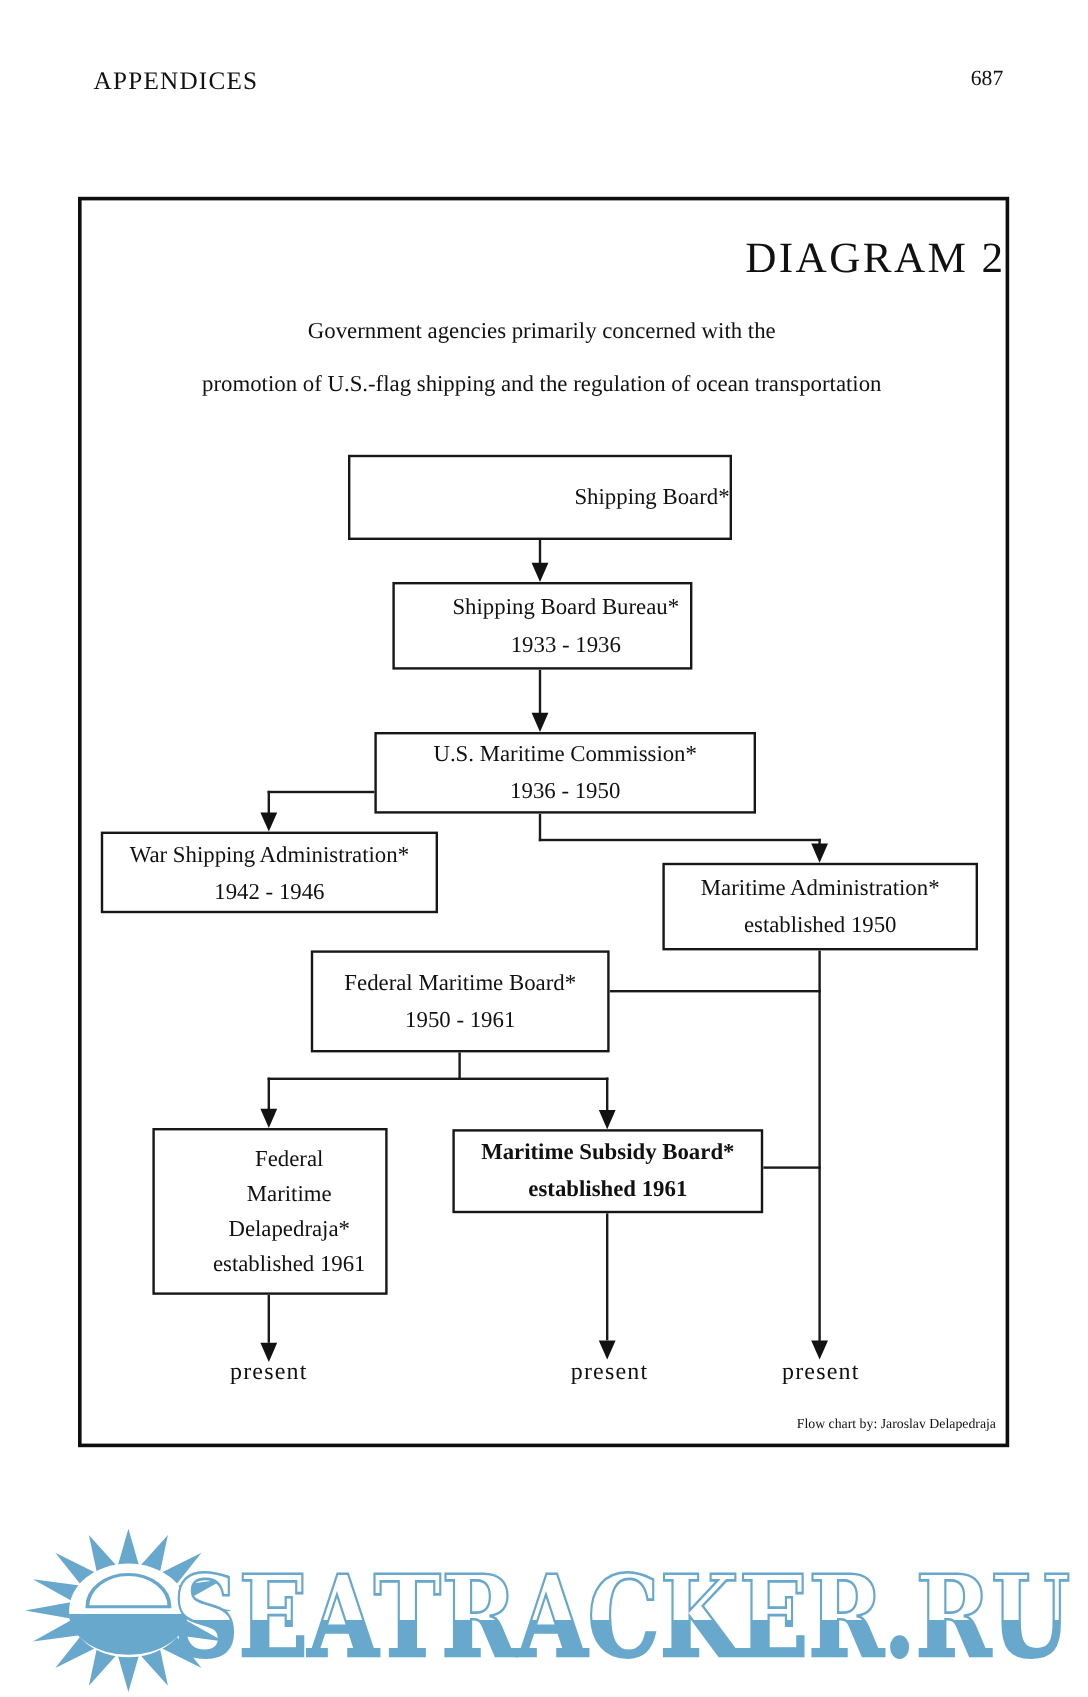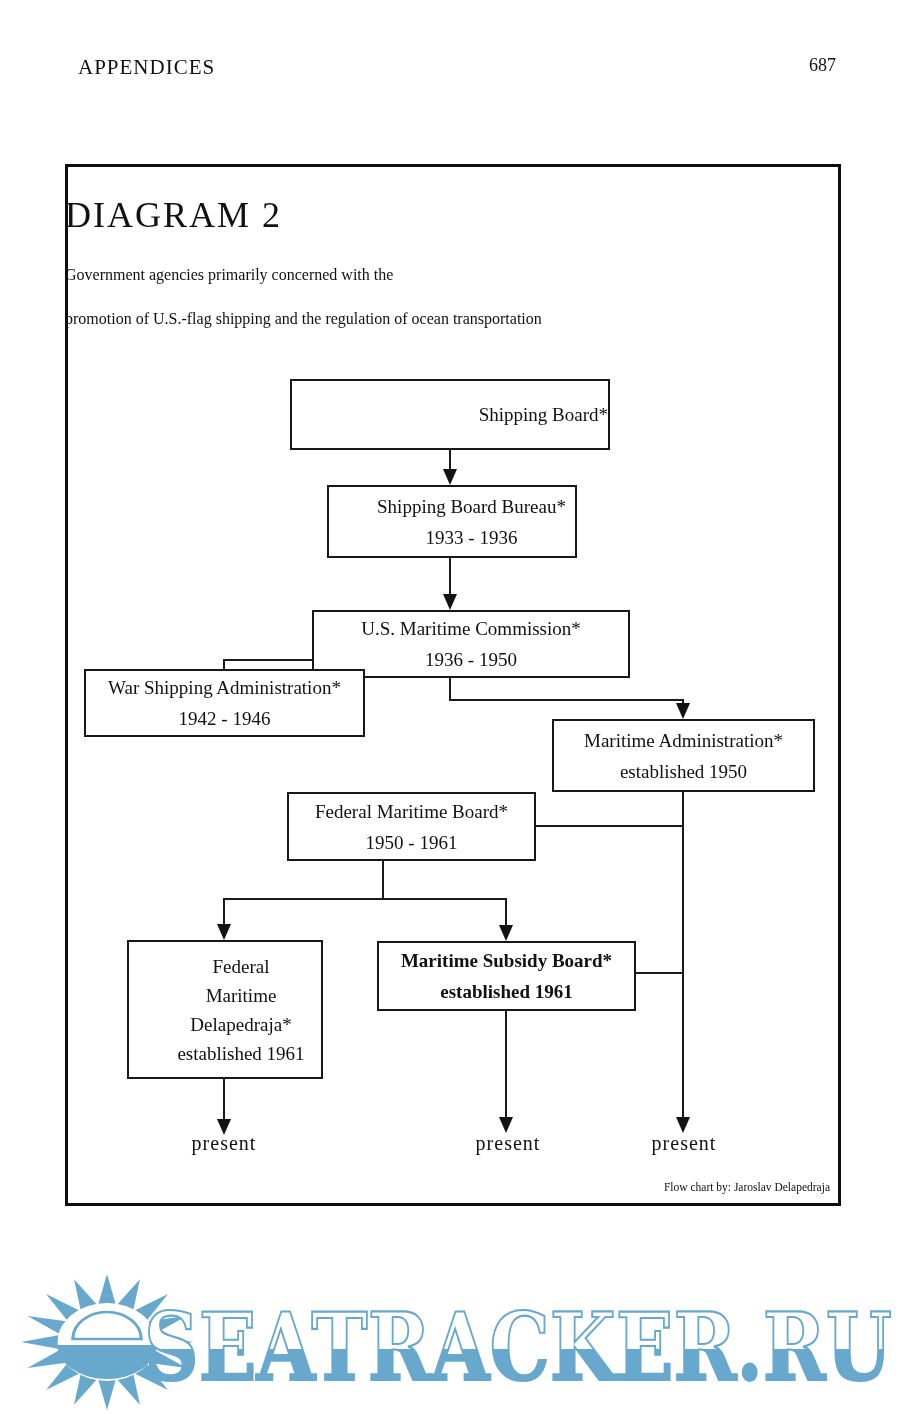--- a/index.html
+++ b/index.html
@@ -7,22 +7,22 @@
     position:relative;width:907px;height:1414px;background:#ffffff;overflow:hidden;
     font-family:"Liberation Serif","DejaVu Serif",serif;color:#111;
   }
   .abs{position:absolute;}
   
   .running-header{top:55px;left:78px;font-size:21px;letter-spacing:1px;}
   .page-number{top:55px;left:736px;width:100px;text-align:right;font-size:18px;}
   
   .frame{left:65px;top:164px;width:770px;height:1036px;border:3px solid #0e0e0e;background:#fff;}
   
-  .diagram-title{left:65px;top:194px;width:773px;text-align:left;font-size:36px;letter-spacing:2px;}
-  .diagram-sub{left:65px;width:773px;text-align:left;font-size:16px;}
+  .diagram-title{left:65px;top:194px;width:773px;text-align:right;font-size:36px;letter-spacing:2px;}
+  .diagram-sub{left:65px;width:773px;text-align:center;font-size:19px;}
   .sub1{top:266px;}
   .sub2{top:310px;}
   
   .node{
     border:2px solid #171717;background:#fff;text-align:center;
     display:flex;flex-direction:column;justify-content:center;
     font-size:19px;line-height:31px;box-sizing:border-box;z-index:3;
   }
   .node-multi{line-height:29px;padding-left:32px;}
   
@@ -60,31 +60,31 @@
   <div class="abs node" style="left:327px;top:485px;width:250px;height:73px;padding-left:39px;">
     <div>Shipping Board Bureau*</div>
     <div>1933 - 1936</div>
   </div>
 
   <div class="abs node" style="left:312px;top:610px;width:318px;height:68px;">
     <div>U.S. Maritime Commission*</div>
     <div>1936 - 1950</div>
   </div>
 
-  <div class="abs node" style="left:84px;top:669px;width:281px;height:68px;">
+  <div class="abs node" style="left:84px;top:693px;width:281px;height:68px;justify-content:flex-end;">
     <div>War Shipping Administration*</div>
     <div>1942 - 1946</div>
   </div>
 
   <div class="abs node" style="left:552px;top:719px;width:263px;height:73px;">
     <div>Maritime Administration*</div>
     <div>established 1950</div>
   </div>
 
-  <div class="abs node" style="left:259px;top:792px;width:249px;height:69px;margin-left:28px;">
+  <div class="abs node" style="left:259px;top:792px;width:249px;height:85px;">
     <div>Federal Maritime Board*</div>
     <div>1950 - 1961</div>
   </div>
 
   <div class="abs node node-multi" style="left:127px;top:940px;width:196px;height:139px;">
     <div>Federal</div>
     <div>Maritime</div>
     <div>Delapedraja*</div>
     <div>established 1961</div>
   </div>

